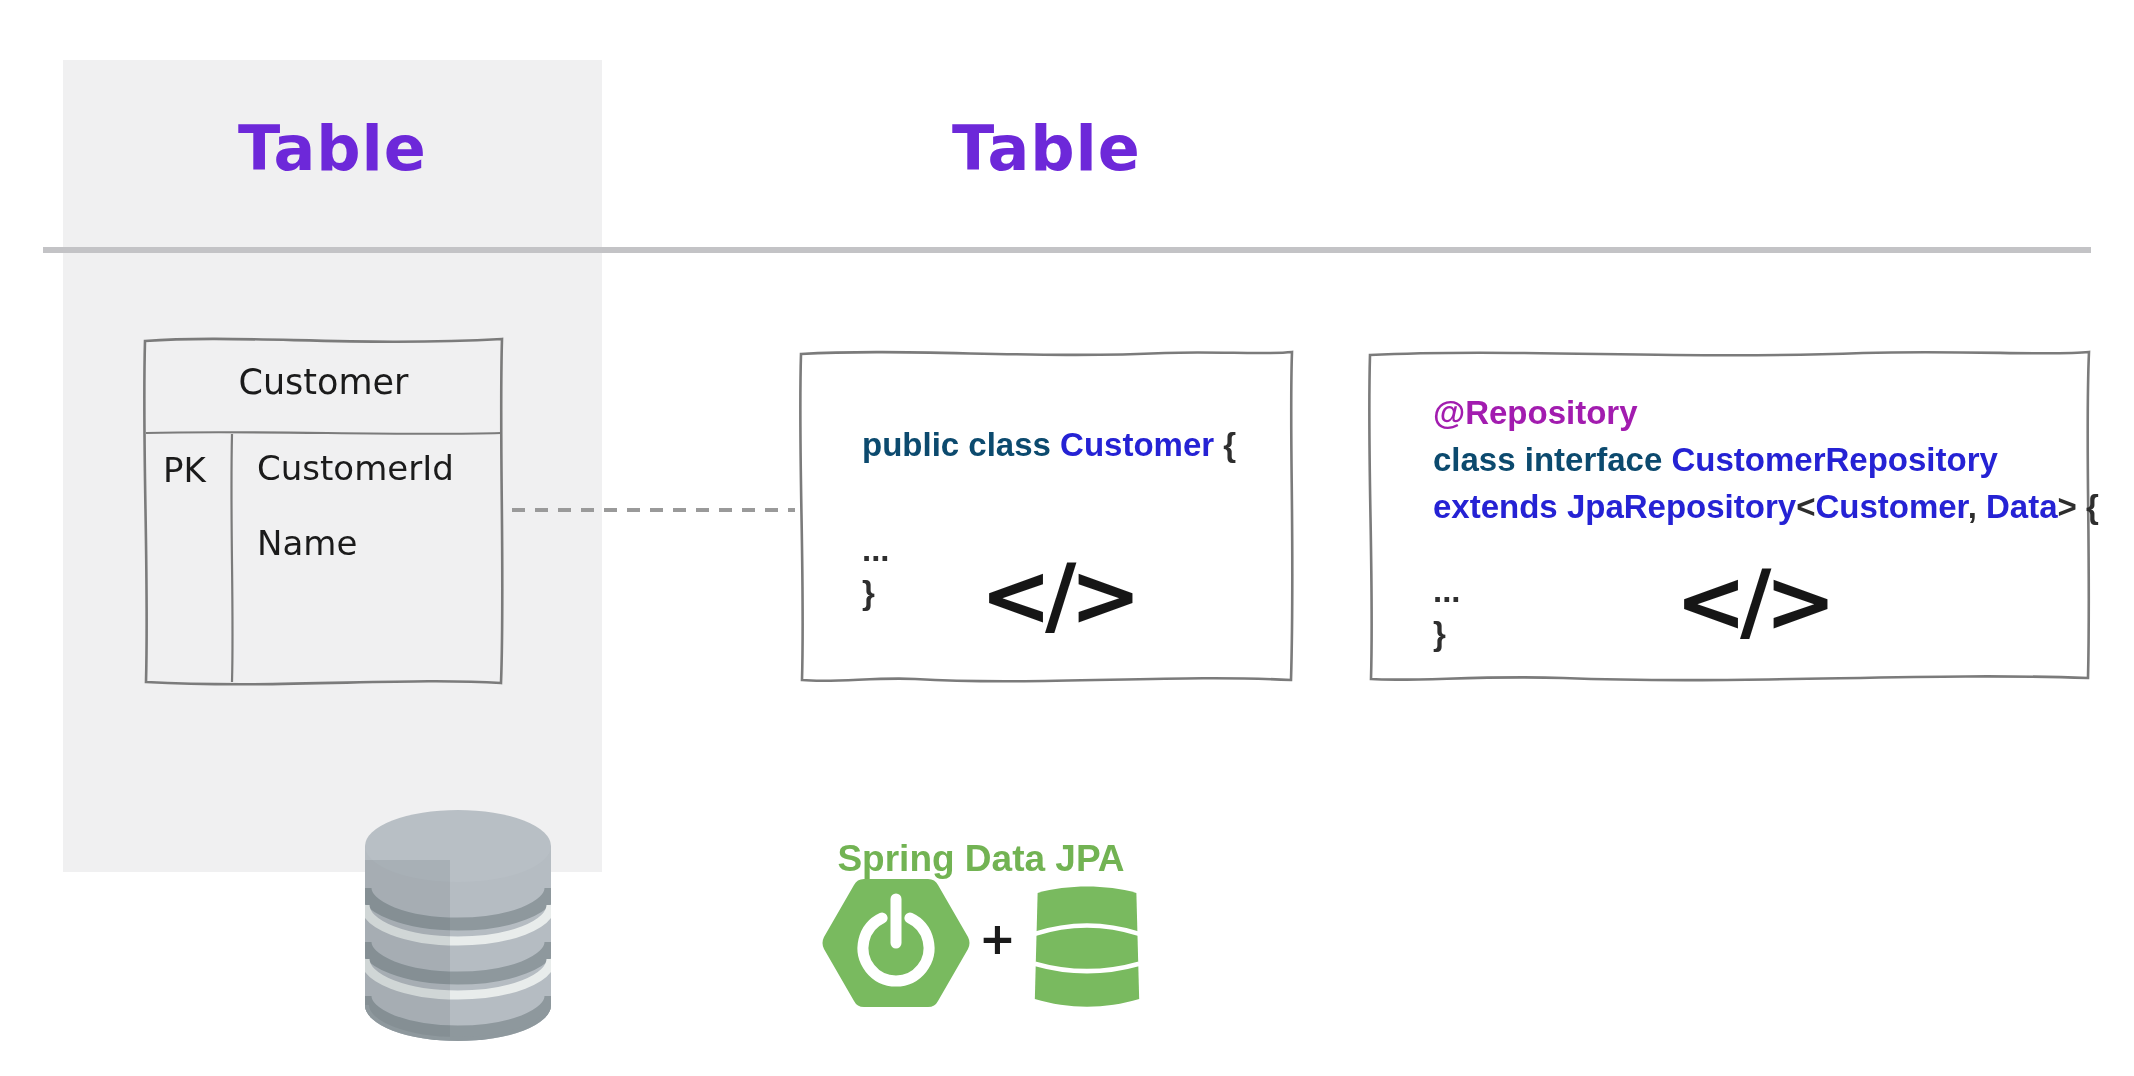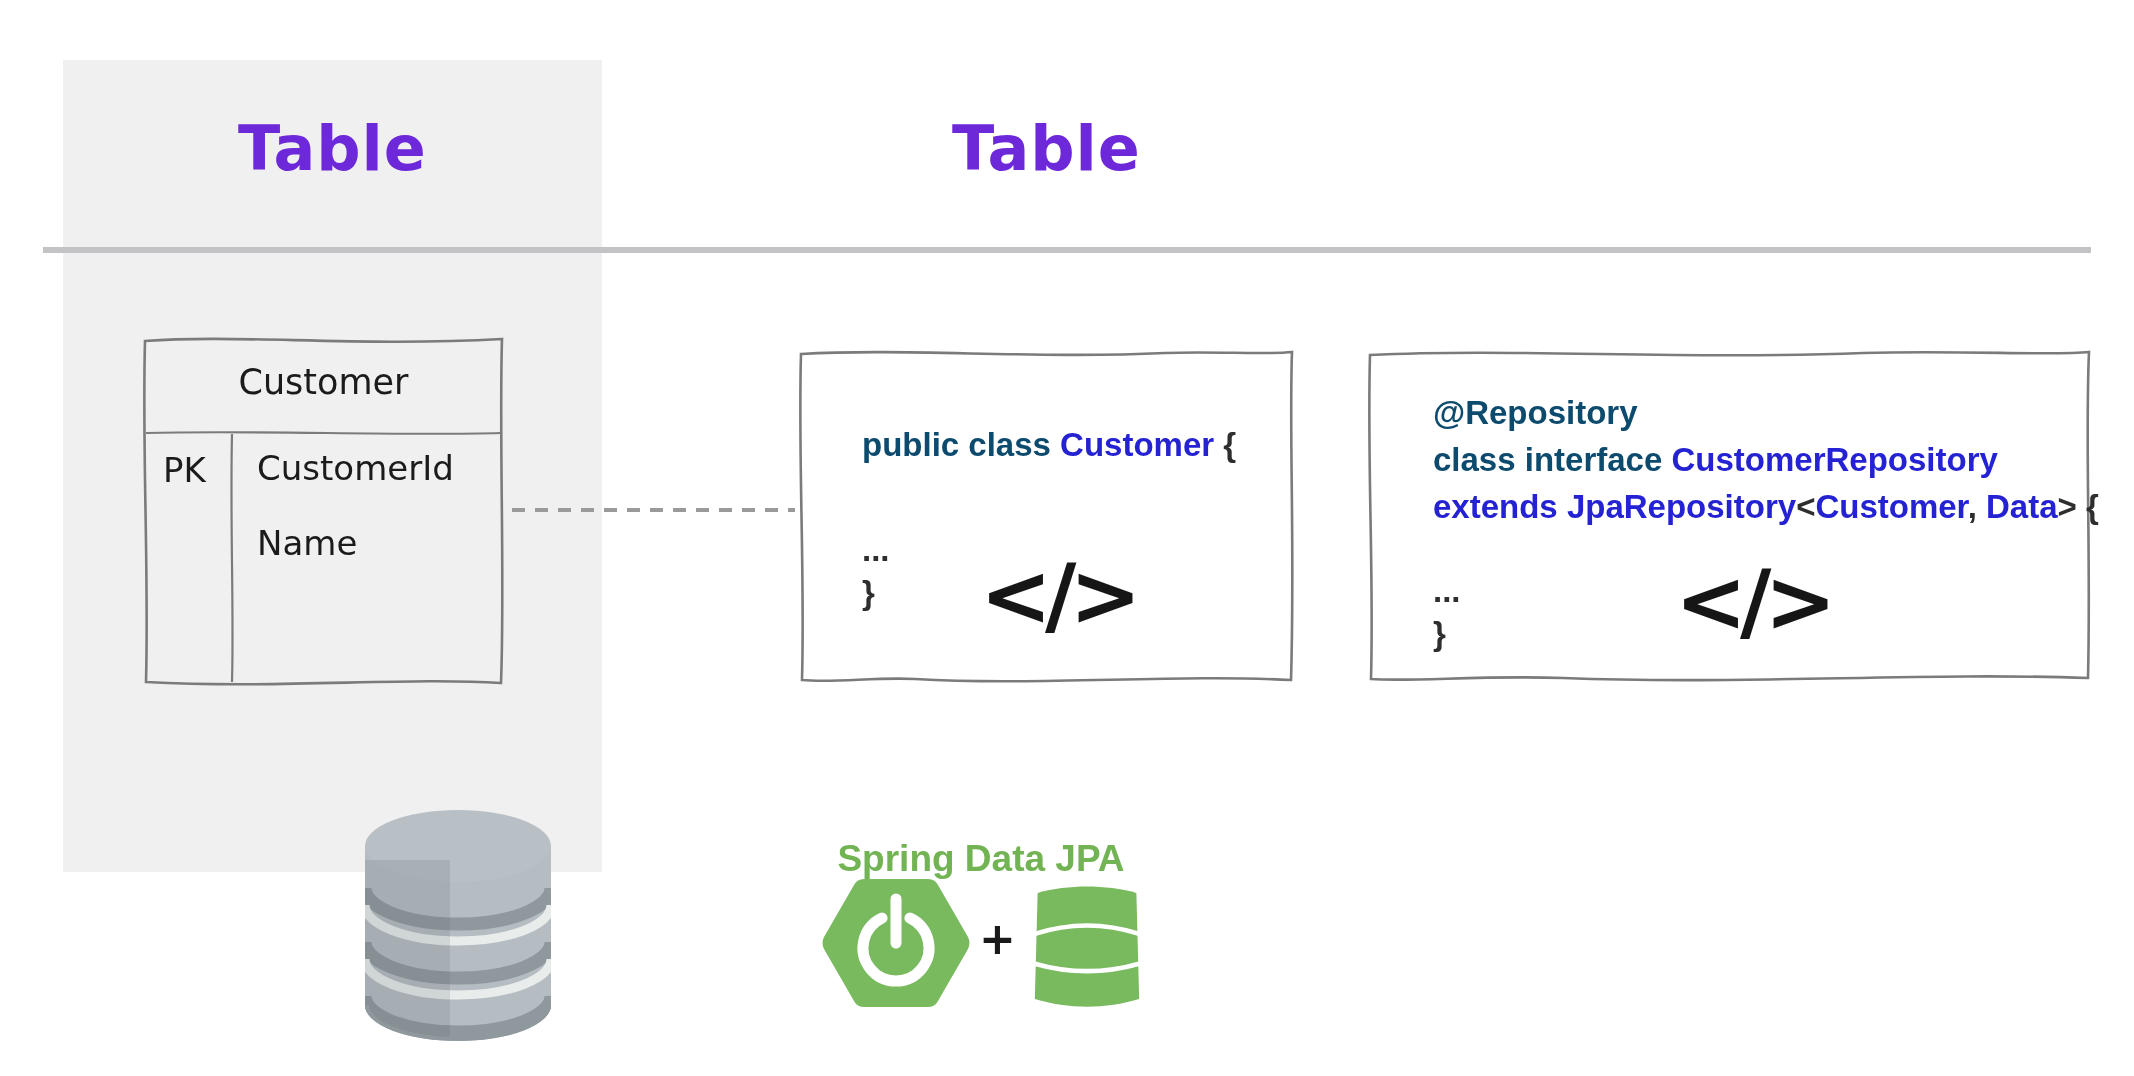--- a/index.html
+++ b/index.html
@@ -29,21 +29,21 @@
   .entitybox{left:795px;top:345px;width:503px;height:342px;}
   .repobox{left:1363px;top:345px;width:732px;height:340px;}
   .codebox svg{position:absolute;left:0;top:0;}
   .codeline{position:absolute;font-size:33px;font-weight:700;white-space:pre;line-height:47px;}
   .ent-line{left:67px;top:76px;}
   .ent-ell{left:67px;top:183px;line-height:43px;font-weight:700;}
   .repo-code{left:70px;top:44px;}
   .repo-ell{left:70px;top:224px;line-height:43px;font-weight:700;}
   .kw{color:#0c4a6e;}
   .typ{color:#2522d4;}
-  .ann{color:#0c4a6e;}
+  .ann{color:#a21caf;}
   .drk{color:#2e2e2e;}
   .code-icon{position:absolute;font-size:86px;font-weight:800;color:#161616;
              letter-spacing:-7px;font-family:"DejaVu Sans",sans-serif;}
   .ent-icon{left:185px;top:200px;width:140px;text-align:center;}
   .repo-icon{left:312px;top:206px;width:140px;text-align:center;}
 
   .spring-label{left:781px;top:795px;width:400px;text-align:center;font-size:37px;
                 font-weight:bold;color:#72b353;font-family:"Liberation Sans",sans-serif;margin-top:43px;}
   .plus{left:975px;top:913px;width:45px;text-align:center;font-size:44px;font-weight:bold;color:#1a1a1a;}
 </style>

